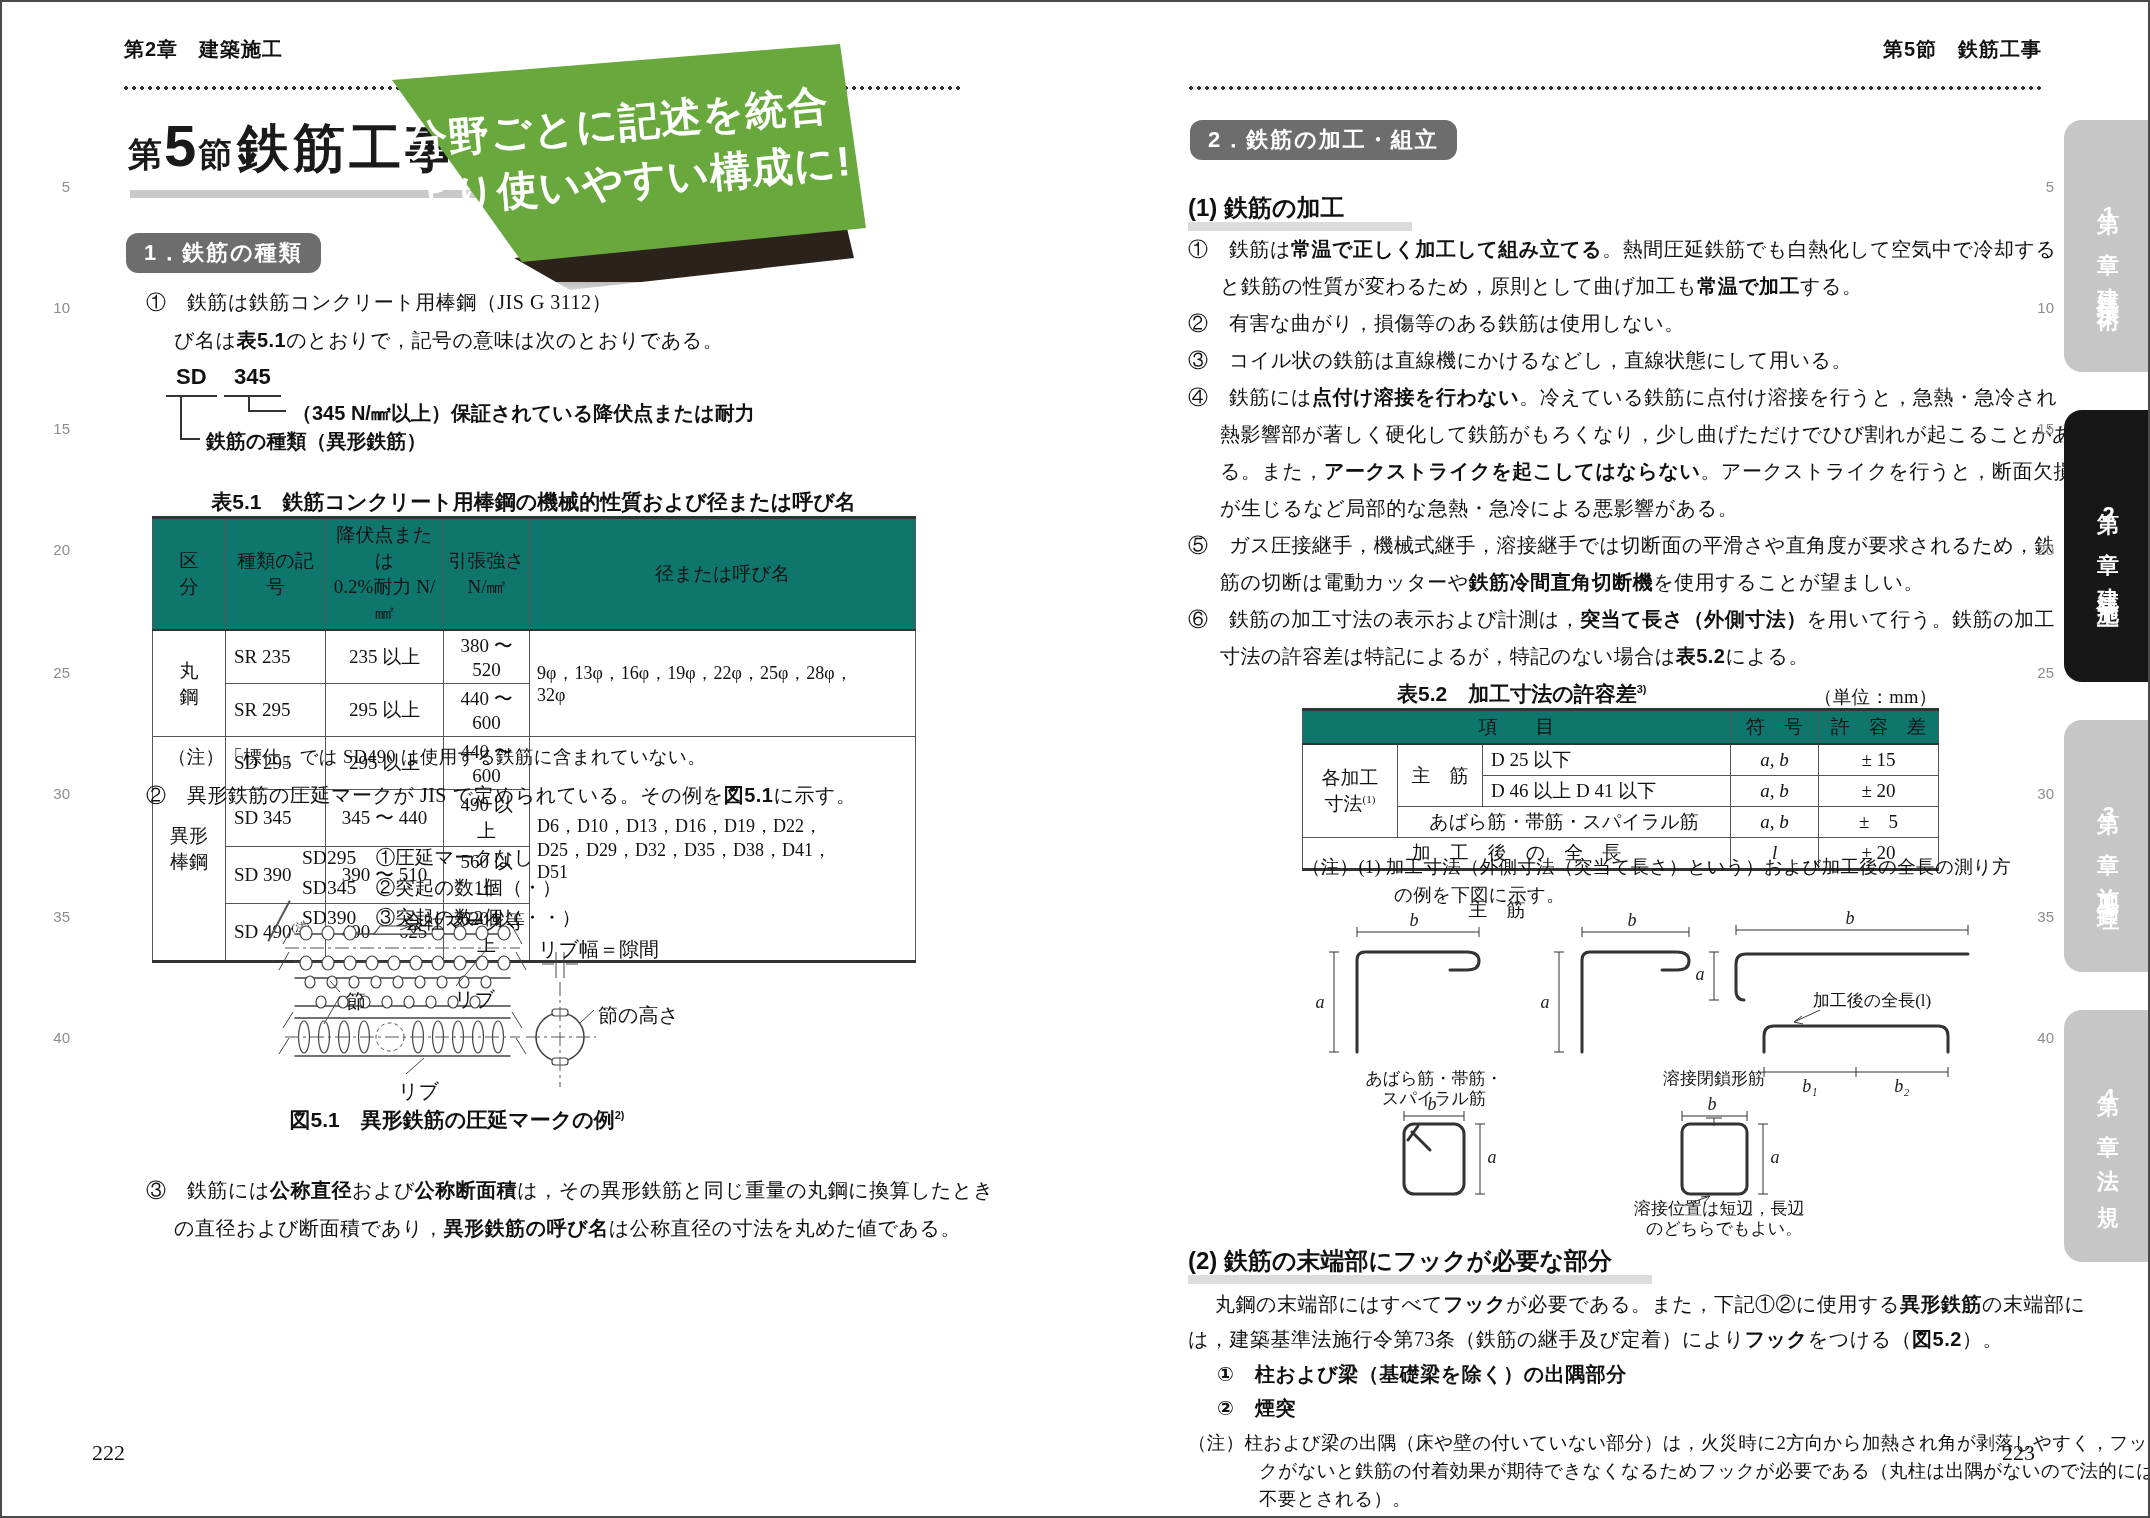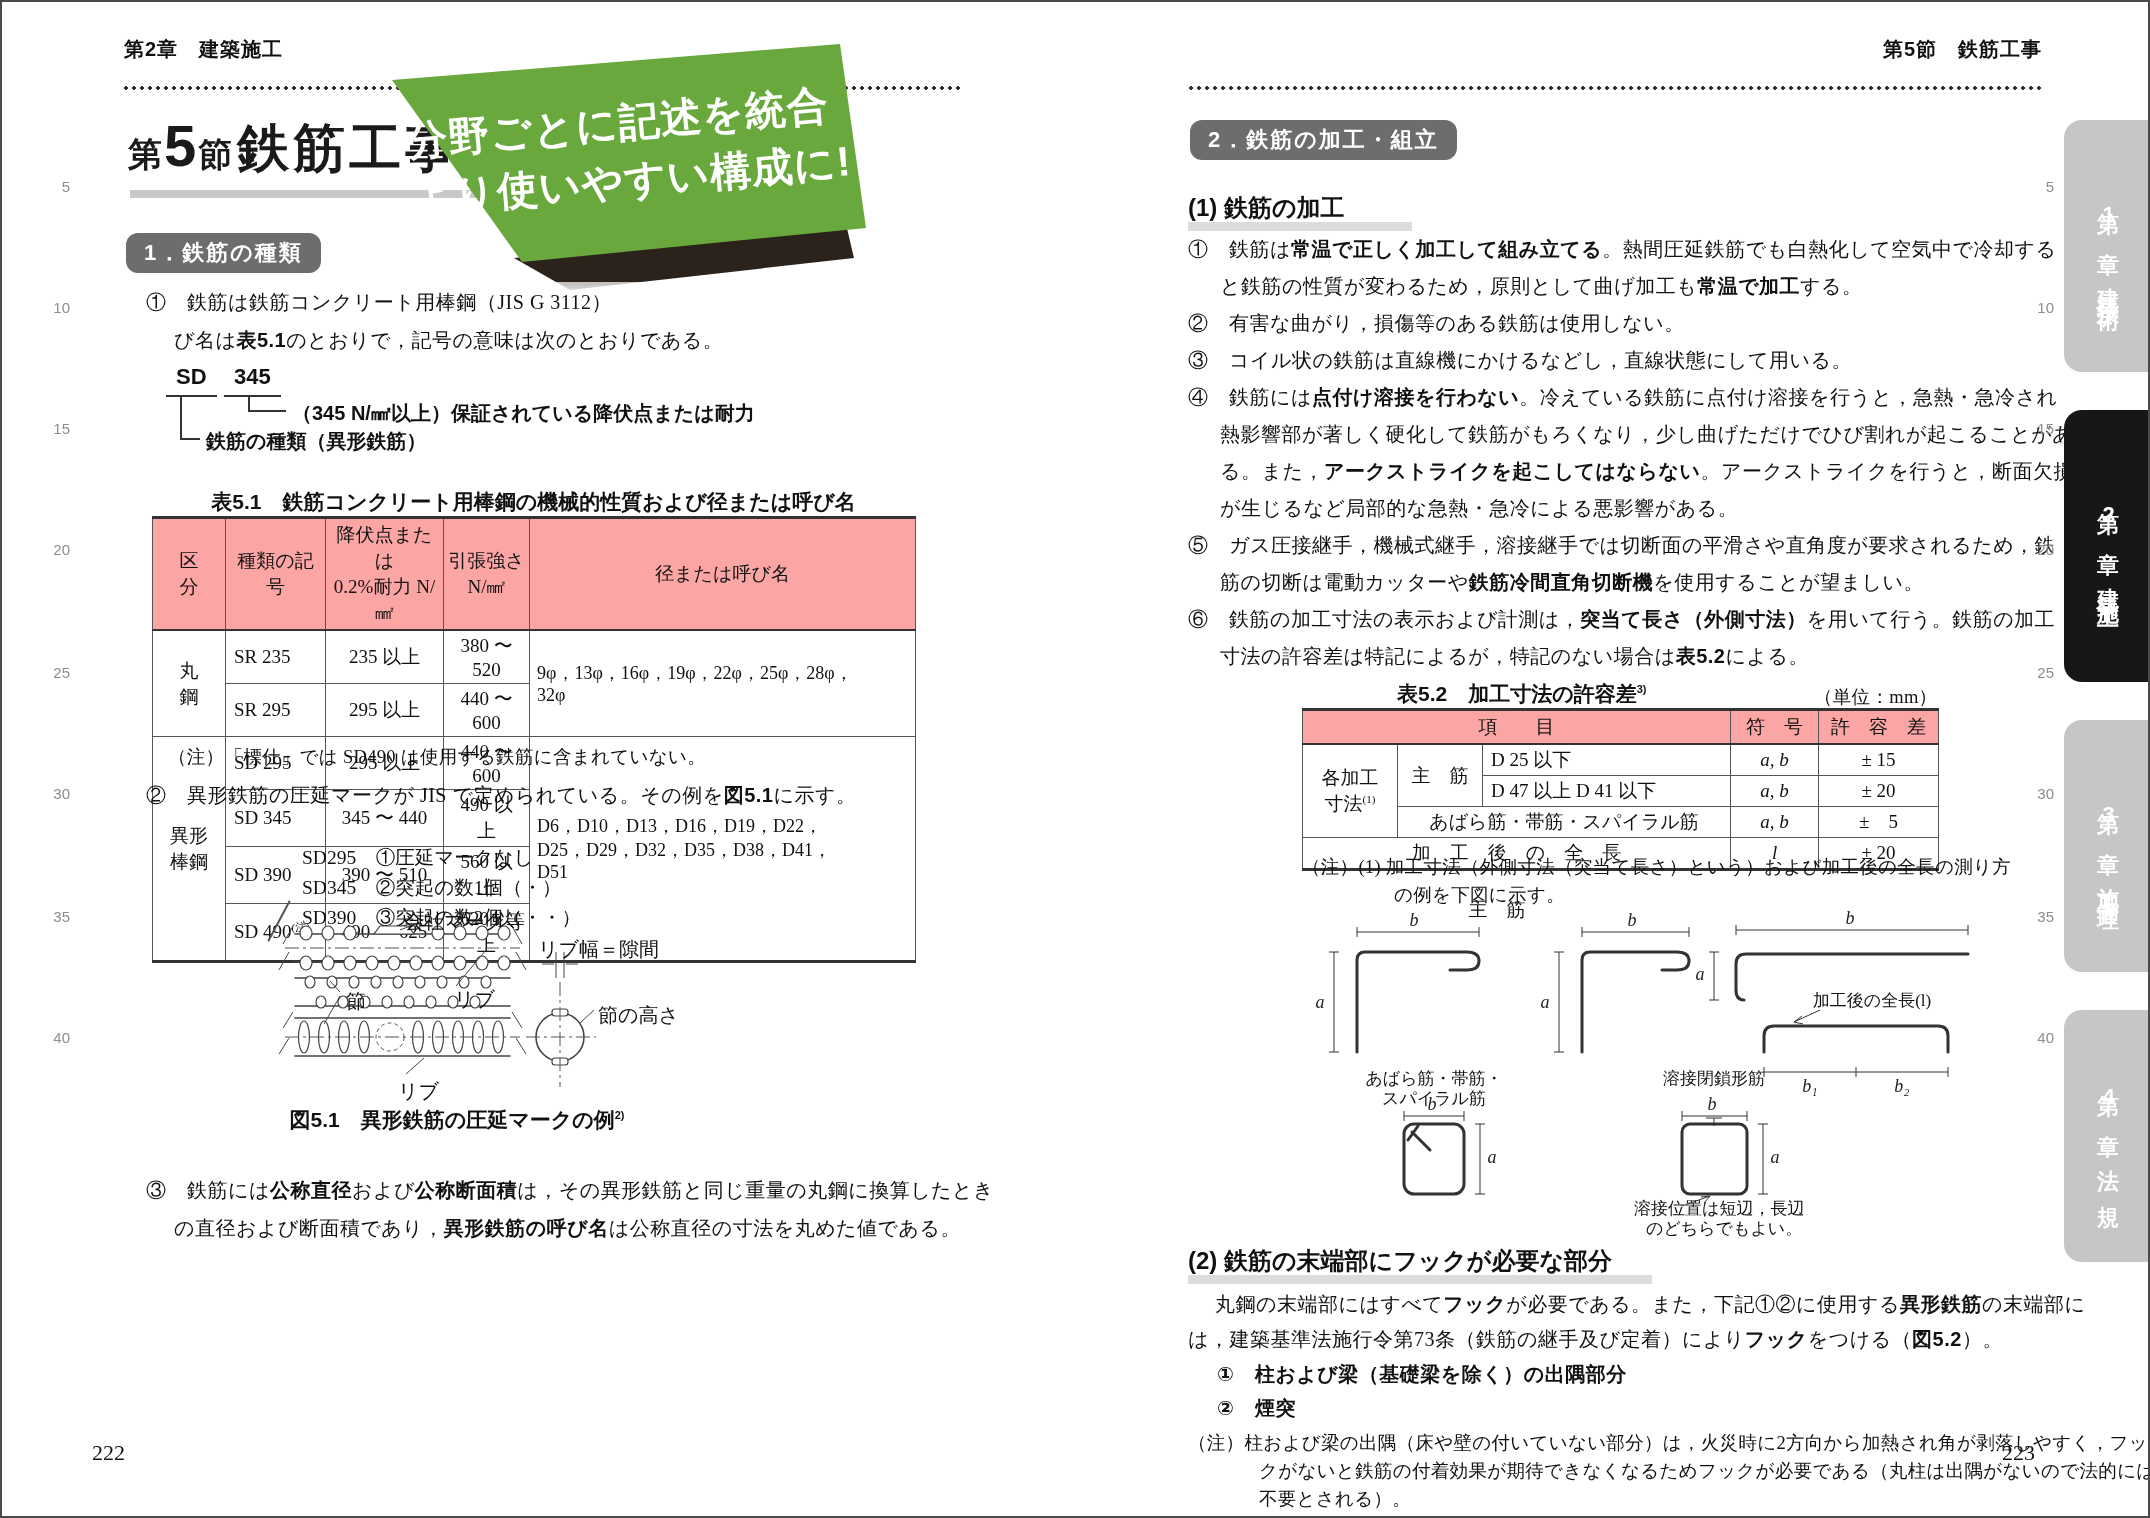--- a/index.html
+++ b/index.html
@@ -17,21 +17,21 @@
   .pnum{position:absolute;font:22px "Liberation Serif","DejaVu Serif",serif;color:#111;}
   .title{position:absolute;display:flex;align-items:baseline;font-family:"Liberation Sans","DejaVu Sans",sans-serif;font-weight:bold;color:#1a1a1a;z-index:0;}
   .t-pre{font-size:34px;} .t-num{font-size:58px;line-height:1;padding:0 2px;} .t-post{font-size:34px;} .t-name{font-size:52px;margin-left:5px;letter-spacing:4px;}
   .sdlab{position:absolute;font:bold 22px "Liberation Sans","DejaVu Sans",sans-serif;border-bottom:2px solid #333;padding:0 10px 5px;}
   .sdline{position:absolute;background:#333;}
   .sdnote{position:absolute;font:bold 20px "Liberation Sans","DejaVu Sans",sans-serif;white-space:nowrap;}
   .tcap{position:absolute;font:bold 21px "Liberation Sans","DejaVu Sans",sans-serif;text-align:center;white-space:nowrap;}
   table{border-collapse:collapse;position:absolute;background:#fff;table-layout:fixed;}
   .t51,.t52{border-top:3px solid #333;border-bottom:3px solid #333;}
   .t51 td,.t52 td{border:1px solid #555;font:19px "Liberation Serif","DejaVu Serif",serif;padding:2px 8px;white-space:pre-line;vertical-align:middle;color:#111;}
-  .t51 tr.th td,.t52 tr.th td{background:#fca5a5;border-bottom:2px solid #333;text-align:center;padding:3px 4px;}
+  .t51 tr.th td,.t52 tr.th td{background:#0f766e;border-bottom:2px solid #333;text-align:center;padding:3px 4px;}
   .t51 td.c,.t52 td.c{text-align:center;}
   .t51 td.dia{font-size:18px;padding:2px 7px;}
   .t52 td{font-size:19px;}
   td.it{font-style:italic;text-align:center;font-family:"Liberation Serif","DejaVu Serif",serif;}
   sup{font-size:11px;}
   .note{position:absolute;white-space:nowrap;font-size:18.5px;color:#111;letter-spacing:.3px;}
   .figlab{position:absolute;white-space:nowrap;font-size:20px;color:#111;}
   .leg{position:absolute;white-space:nowrap;font-size:19.5px;color:#111;}
   .figcap{position:absolute;font:bold 21px "Liberation Sans","DejaVu Sans",sans-serif;text-align:center;}
   .tab{position:absolute;left:2062px;width:88px;border-radius:18px 0 0 18px;color:#fff;writing-mode:vertical-rl;text-orientation:upright;
@@ -270,21 +270,21 @@
       <td>許　容　差</td>
     </tr>
     <tr>
       <td rowspan="3" class="c"><span>各加工</span><br><span>寸法</span><sup>(1)</sup></td>
       <td rowspan="2" class="c">主　筋</td>
       <td>D 25 以下</td>
       <td class="it">a, b</td>
       <td class="c">± 15</td>
     </tr>
     <tr>
-      <td>D 47 以上 D 41 以下</td>
+      <td>D 46 以上 D 41 以下</td>
       <td class="it">a, b</td>
       <td class="c">± 20</td>
     </tr>
     <tr>
       <td colspan="2" class="c">あばら筋・帯筋・スパイラル筋</td>
       <td class="it">a, b</td>
       <td class="c">±　5</td>
     </tr>
     <tr>
       <td colspan="3" class="c">加　工　後　の　全　長</td>

